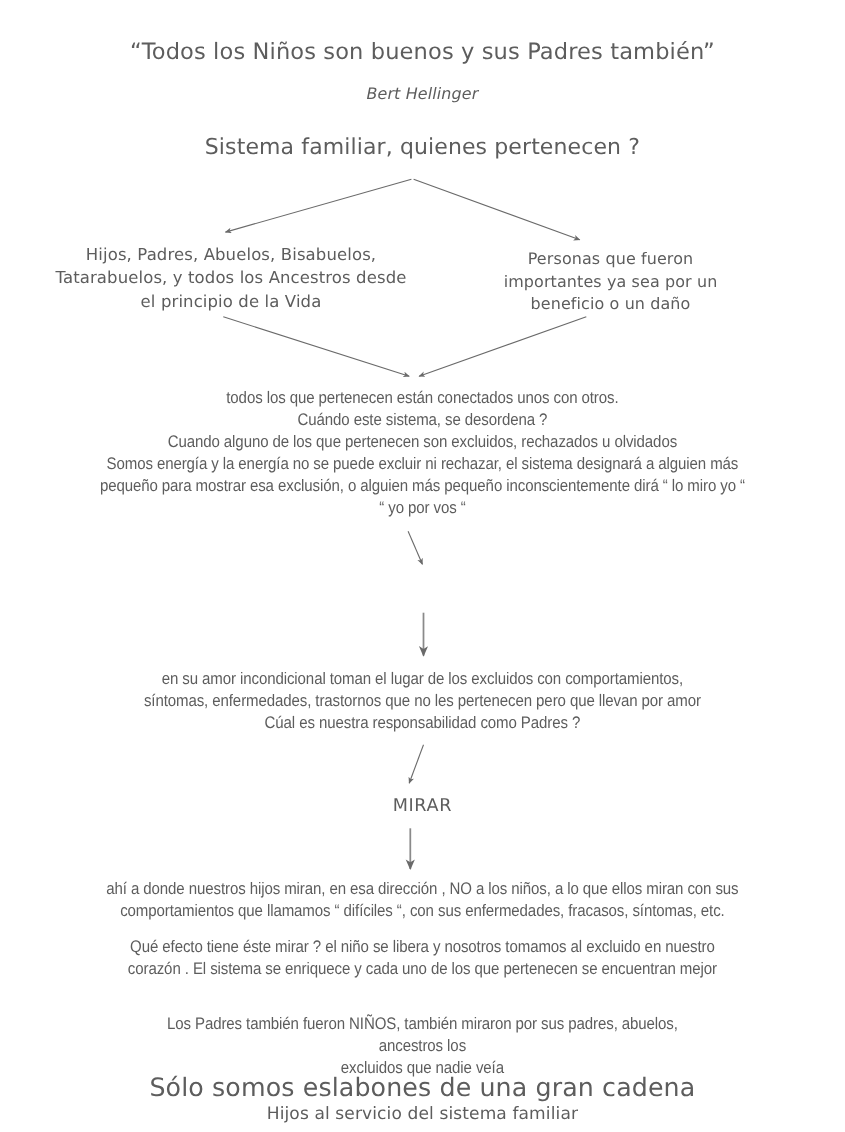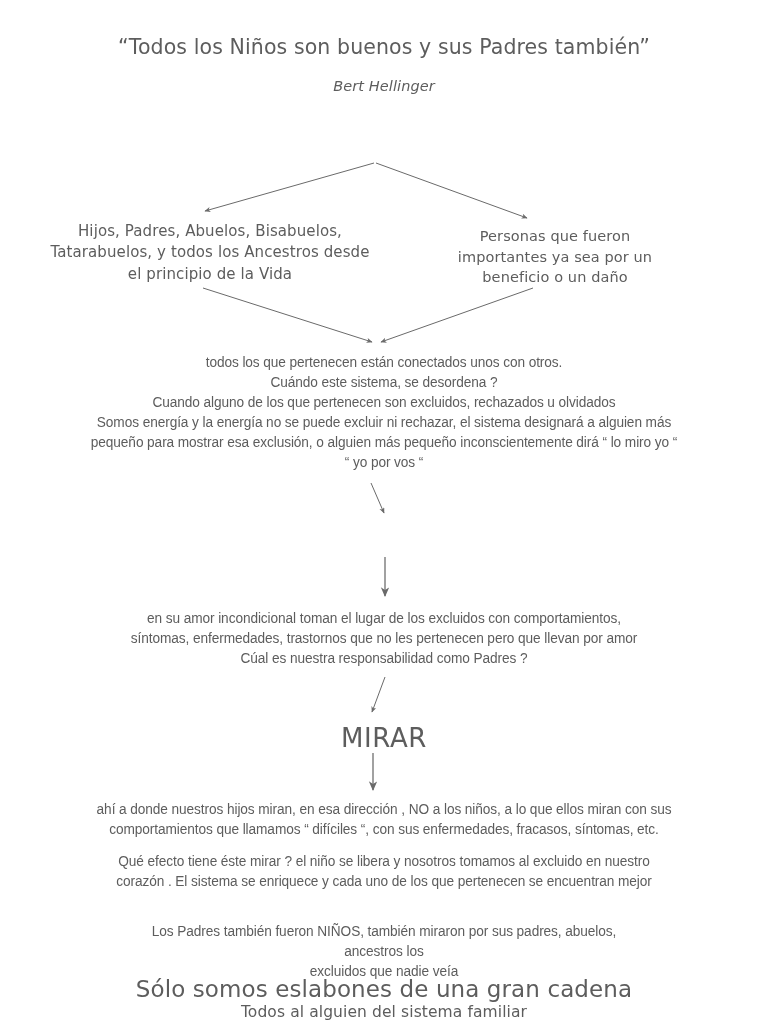--- a/index.html
+++ b/index.html
@@ -55,21 +55,21 @@
   #section-q     { left: 34px;  top: 120px; width: 700px; font-size: 20px; }
 
   #branch-left   { left: 30px;  top: 221px; width: 360px; font-size: 15px; line-height: 1.42; }
   #branch-right  { left: 430px; top: 226px; width: 250px; font-size: 14.5px; line-height: 1.42; }
 
   #para-connect  { left: 14px;  top: 352px; width: 740px; font-size: 15.2px; line-height: 1.32; }
 
   #node-ninos    { left: 34px;  top: 519px; width: 700px; font-size: 21px; letter-spacing: 0.6px; }
   #para-ninos    { left: 14px;  top: 608px; width: 740px; font-size: 15.2px; line-height: 1.32; }
 
-  #node-mirar    { left: 34px;  top: 722px; width: 700px; font-size: 26px; letter-spacing: 0.6px; }
+  #node-mirar    { left: 34px;  top: 722px; width: 700px; font-size: 16px; letter-spacing: 0.6px; }
   #para-mirar-1  { left: 14px;  top: 799px; width: 740px; font-size: 15.2px; line-height: 1.32; }
   #para-mirar-2  { left: 14px;  top: 851px; width: 740px; font-size: 15.2px; line-height: 1.32; }
 
   #para-padres   { left: 14px;  top: 921px; width: 740px; font-size: 15.2px; line-height: 1.30; }
   #closing-1     { left: 34px;  top: 975px; width: 700px; font-size: 23px; }
   #closing-2     { left: 34px;  top: 1002px;width: 700px; font-size: 15.5px; }
 </style>
 </head>
 <body>
 
@@ -94,20 +94,21 @@
 
     <line x1="385" y1="677" x2="372" y2="712" stroke="#6a6a6a" stroke-width="1" marker-end="url(#arrowhead)"></line>
 
     <line x1="373" y1="753" x2="373" y2="790" stroke="#8a8a8a" stroke-width="1.6" marker-end="url(#arrowhead)"></line>
   </svg>
 
   <div class="txt wide" id="quote-title">“Todos los Niños son buenos y sus Padres también”</div>
 
   <div class="txt wide" id="quote-author">Bert Hellinger</div>
 
+  <div class="txt wide" id="section-q">Sistema familiar, quienes pertenecen ?</div>
 
   <div class="txt wide" id="branch-right">Personas que fueron
 importantes ya sea por un
 beneficio o un daño</div>
 
   <div class="txt wide" id="branch-left">Hijos, Padres, Abuelos, Bisabuelos,
 Tatarabuelos, y todos los Ancestros desde
 el principio de la Vida</div>
 
   <div class="txt narrow" id="para-connect">todos los que pertenecen están conectados unos con otros.
@@ -129,15 +130,15 @@
 
   <div class="txt narrow" id="para-mirar-2">Qué efecto tiene éste mirar ? el niño se libera y nosotros tomamos al excluido en nuestro
 corazón . El sistema se enriquece y cada uno de los que pertenecen se encuentran mejor</div>
 
   <div class="txt narrow" id="para-padres">Los Padres también fueron NIÑOS, también miraron por sus padres, abuelos,
 ancestros los
 excluidos que nadie veía</div>
 
   <div class="txt wide" id="closing-1">Sólo somos eslabones de una gran cadena</div>
 
-  <div class="txt wide" id="closing-2">Todos al alguien del sistema familiar</div>
+  <div class="txt wide" id="closing-2">Hijos al servicio del sistema familiar</div>
 
 </div>
 
 </body></html>

